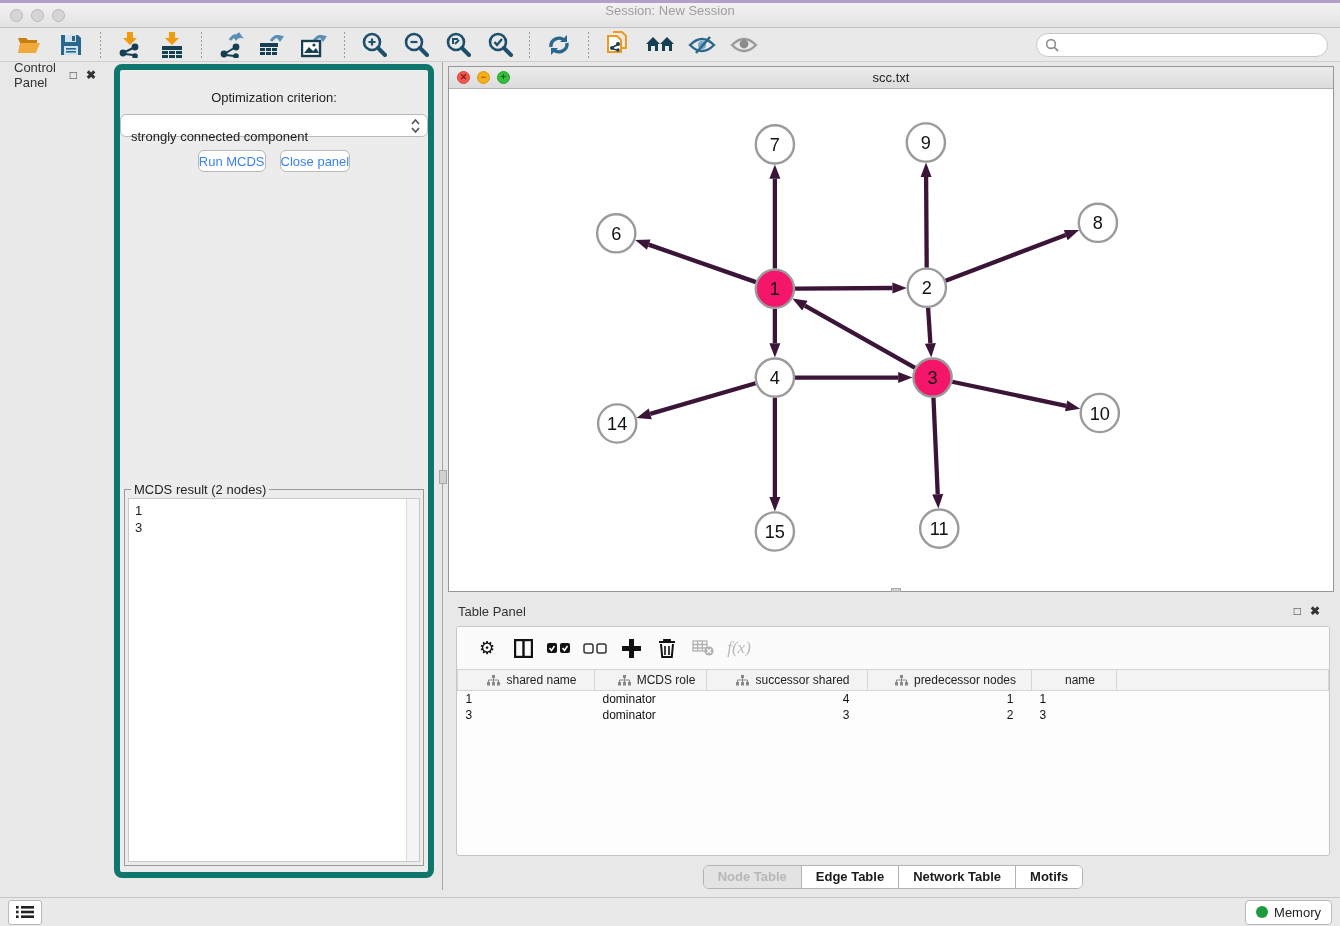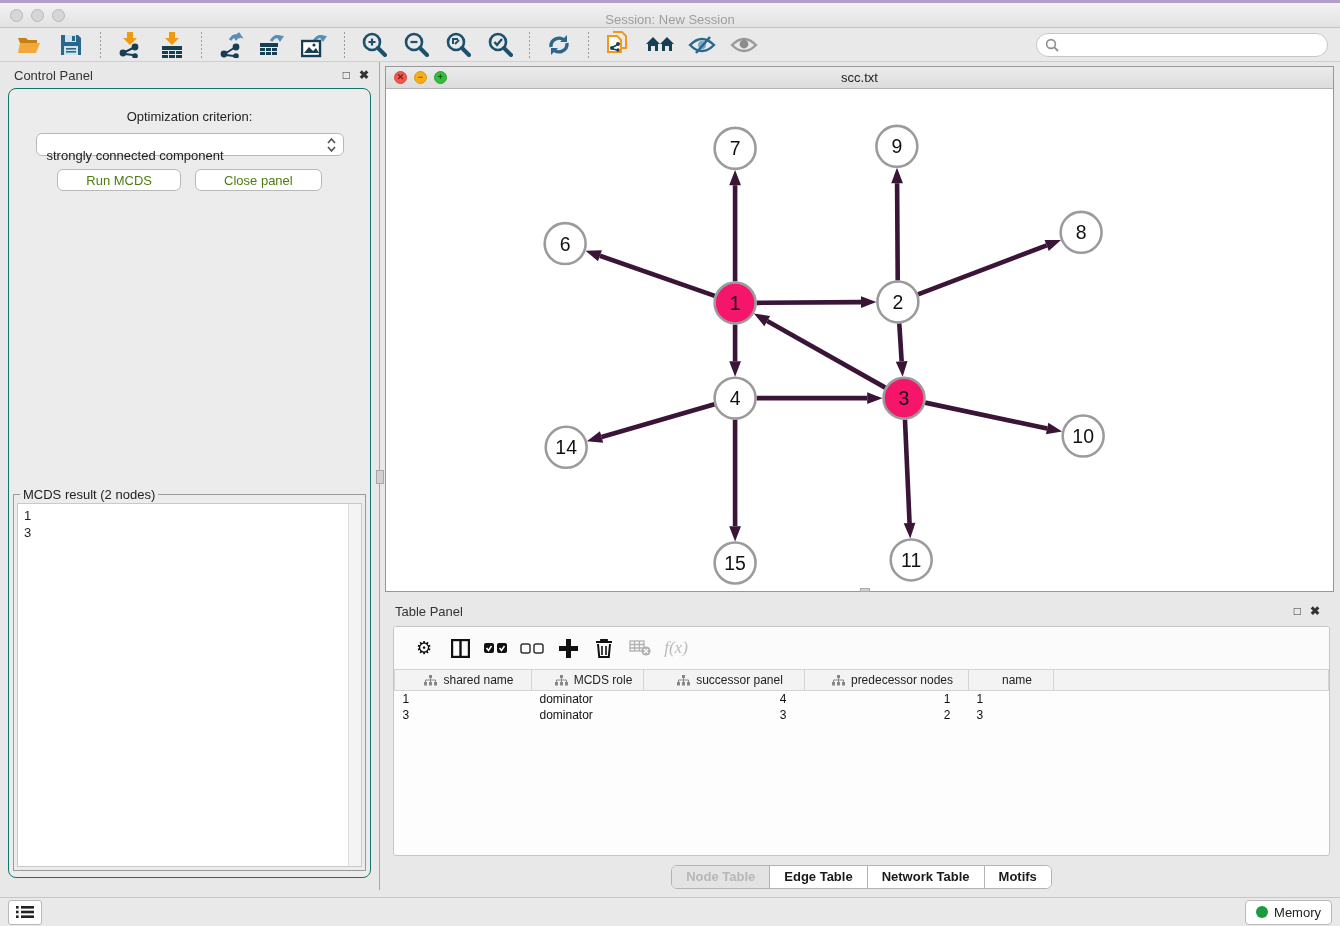--- a/index.html
+++ b/index.html
@@ -3,61 +3,61 @@
 <meta charset="utf-8">
 <style>
   * { margin:0; padding:0; box-sizing:border-box; }
   html,body { width:1340px; height:926px; overflow:hidden;
     font-family:"Liberation Sans", sans-serif; background:#e8e8e8; color:#222; }
 
   
   .purple-strip { height:3px; background:#b59fc8; }
   .titlebar { height:25px; background:linear-gradient(#f2f2f2,#e2e2e2);
     border-bottom:1px solid #c4c4c4; position:relative;
-    display:flex; align-items:flex-end; justify-content:center; }
+    display:flex; align-items:flex-start; justify-content:center; }
   .titlebar .title { font-size:13px; color:#9e9e9e; }
   .tl-group { position:absolute; left:10px; top:0; height:100%; display:flex; align-items:center; gap:8px; }
   .tl { width:13px; height:13px; border-radius:50%; background:#d6d6d6; border:1px solid #b8b8b8;
     display:flex; align-items:center; justify-content:center; font-size:9px; line-height:1; }
 
   .toolbar { height:34px; background:#e9e9e9; border-bottom:1px solid #cfcfcf;
     display:flex; align-items:center; padding:0 8px; }
   .tb-icon { width:30px; height:28px; display:flex; align-items:center; justify-content:center; margin:0 6px; }
   .tb-sep { width:1px; height:26px; margin:0 8px;
     background-image:linear-gradient(#9a9a9a 40%, transparent 40%); background-size:1px 4px; }
   .tb-spacer { flex:1; }
   .searchbox { width:292px; height:24px; background:#fff; border:1px solid #c7c7c7; border-radius:12px;
     display:flex; align-items:center; padding:0 8px; margin-right:4px; }
   .searchbox input { border:none; outline:none; flex:1; font-size:12px; background:transparent; margin-left:5px; }
 
   
   .main { position:absolute; top:62px; bottom:36px; left:0; right:0; display:flex; }
-  .control-panel { width:380px; background:#e8e8e8; border-right:1px solid #a6a6a6;
-    display:flex; flex-direction:column; position:relative; }
+  .control-panel { width:443px; background:#e8e8e8; border-right:1px solid #a6a6a6;
+    display:flex; flex-direction:row; position:relative; }
   .panel-head { height:24px; display:flex; align-items:center; padding:2px 10px 0 14px; }
   .panel-head .ptitle { font-size:13px; color:#333; flex:1; }
   .panel-btn { font-size:12px; color:#333; margin-left:9px; line-height:1; }
   .panel-btn.x { font-weight:bold; }
 
   .seg-row { display:flex; justify-content:center; margin:6px 0 4px; }
   .seg { display:inline-flex; border:1px solid #b3b3b3; border-radius:6px; overflow:hidden; background:#fff; }
   .seg > div { padding:3px 14px 4px; font-size:13px; font-weight:600; color:#1a1a1a;
     border-left:1px solid #b3b3b3; background:#fff; }
   .seg > div:first-child { border-left:none; }
   .seg > div.active { background:#e3e3e3; color:#b7b7b7; }
 
-  .cp-content { flex:1; margin:2px 8px 12px; background:#ececec; border:1px solid #0f766e;
+  .cp-content { flex:1; margin:2px 8px 12px; background:#ececec; border:6px solid #0f766e;
     border-radius:8px; display:flex; flex-direction:column; align-items:center; position:relative; }
   .opt-label { margin-top:20px; font-size:13px; }
   .combo { margin-top:9px; width:308px; height:23px; background:#fff; border:1px solid #b9b9b9;
     border-radius:6px; display:flex; align-items:center; padding:0 6px 0 10px; }
   .combo .val { flex:1; font-size:13px;margin-top:21px; }
   .btn-row { margin-top:13px; display:flex; gap:14px; }
   .mac-btn { background:#fff; border:1px solid #b9b9b9; border-radius:6px; height:22px;
-    padding:0 28px; font-size:13px; color:#4d7c0f; display:flex; align-items:center; }
+    padding:0 0; font-size:13px; color:#3b82f6; display:flex; align-items:center; }
 
   .result-box { position:absolute; left:4px; right:4px; bottom:6px; height:377px;
     border:1px solid #9a9a9a; background:#ececec; padding:4px; }
   .result-box .legend { position:absolute; top:-8px; left:6px; background:#ececec;
     padding:0 3px; font-size:13px; }
   .result-inner { position:absolute; left:3px; right:3px; top:8px; bottom:3px;
     background:#fff; border:1px solid #c9c9c9; }
   .result-lines { padding:3px 6px; font-size:13px; line-height:17px; }
   .result-scroll { position:absolute; top:0; bottom:0; right:0; width:13px;
     background:#f4f4f4; border-left:1px solid #ddd; }
@@ -485,21 +485,21 @@
                   <span class="hwrap">
                     <svg width="13" height="11" viewBox="0 0 13 11">
                       <g fill="#878787">
                         <rect x="5" y="0" width="3" height="3"></rect>
                         <rect x="0" y="7" width="3" height="3.5"></rect>
                         <rect x="5" y="7" width="3" height="3.5"></rect>
                         <rect x="10" y="7" width="3" height="3.5"></rect>
                       </g>
                       <path d="M6.5 3 v2 M1.5 7 v-2 h10 v2 M6.5 5 v2" stroke="#878787" stroke-width="1" fill="none"></path>
                     </svg>
-                    <span>successor panel</span>
+                    <span>successor shared</span>
                   </span>
                 </th>
               <th>
                   <span class="hwrap">
                     <svg width="13" height="11" viewBox="0 0 13 11">
                       <g fill="#878787">
                         <rect x="5" y="0" width="3" height="3"></rect>
                         <rect x="0" y="7" width="3" height="3.5"></rect>
                         <rect x="5" y="7" width="3" height="3.5"></rect>
                         <rect x="10" y="7" width="3" height="3.5"></rect>

